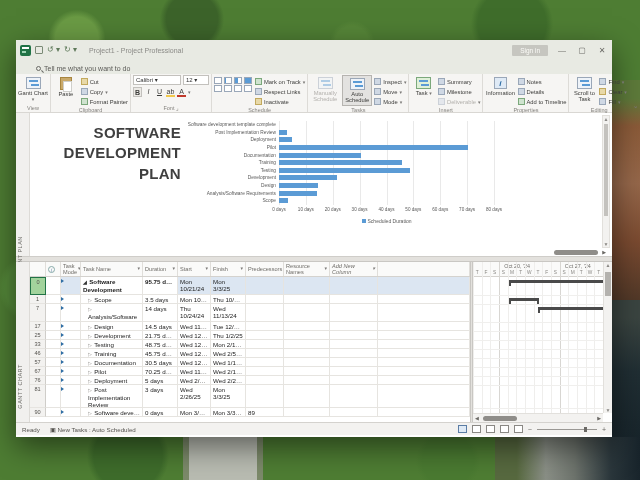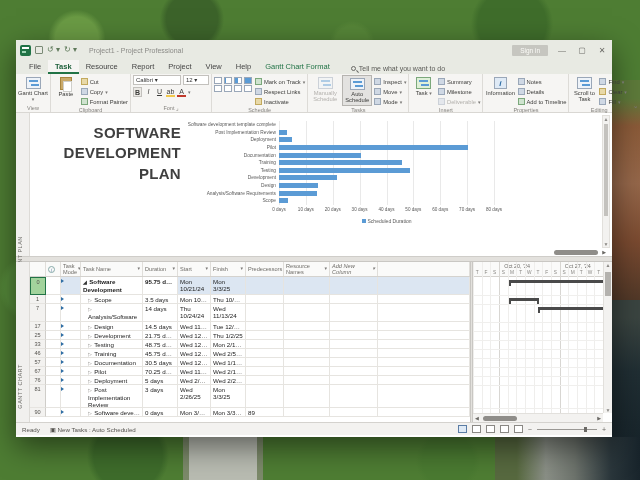--- a/index.html
+++ b/index.html
@@ -170,30 +170,20 @@
       <span id="title-text">Project1 - Project Professional</span>
       <span id="tb-right">
         <span class="signin">Sign in</span>
         <span class="winbtn">—</span>
         <span class="winbtn">▢</span>
         <span class="winbtn">✕</span>
       </span>
     </div>
 
     <div id="tabrow">
-      <span id="tabs-holder" style="display:flex;align-items:flex-end;">
-          <span class="tab">File</span>
-          <span class="tab active">Task</span>
-          <span class="tab">Resource</span>
-          <span class="tab">Report</span>
-          <span class="tab">Project</span>
-          <span class="tab">View</span>
-          <span class="tab">Help</span>
-          <span class="tab contextual">Gantt Chart Format</span>
-        </span>
       <span class="tellme">
         <span class="mag"></span>
         <span>Tell me what you want to do</span>
       </span>
     </div>
 
     <div id="ribbon">
       <div class="rgroup" style="width:36px">
         <div class="rgroup-body">
           <div class="bigbtn">

